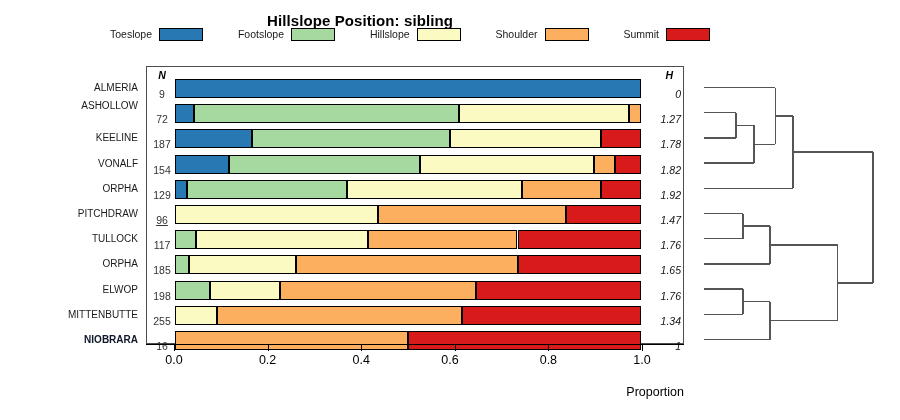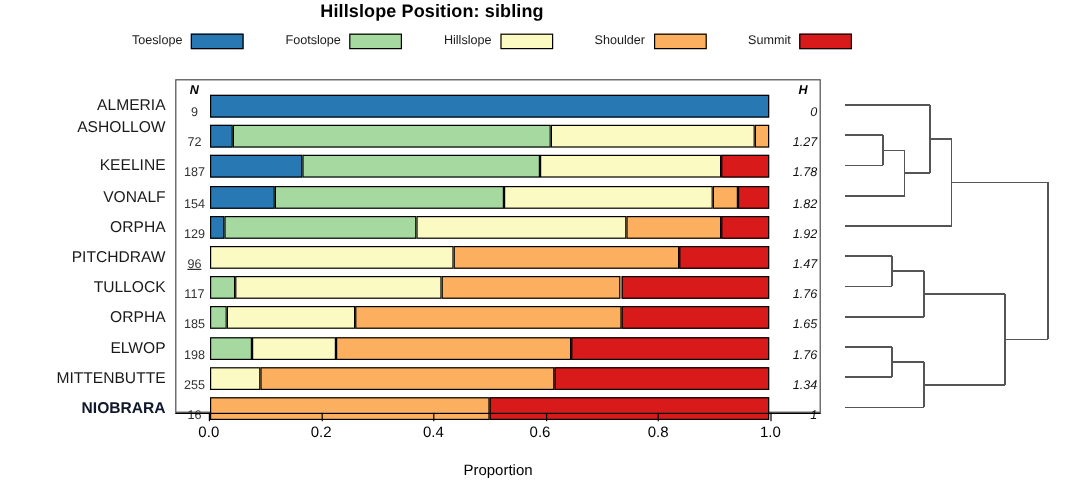--- a/index.html
+++ b/index.html
@@ -13,21 +13,21 @@
     height: 420px;
     background: #ffffff;
     font-family: "Liberation Sans", sans-serif;
     overflow: hidden;
   }
 
   
   #chart-title {
     position: absolute;
     left: 0;
-    top: 1px;
+    top: 12px;
     width: 720px;
     text-align: center;
     font-size: 15px;
     font-weight: bold;
     color: #000000;
     letter-spacing: 0.1px;
   }
 
   
   #legend {
@@ -98,38 +98,38 @@
     font-size: 12.5px;
     color: #000000;
     transform: translateX(-50%);
     white-space: nowrap;
   }
   #x-axis-title {
     position: absolute;
     left: 146px;
     top: 385px;
     width: 538px;
-    text-align: center;
+    text-align: right;
     font-size: 12.5px;
     color: #000000;
   }
 
   
   #name-gutter {
     position: absolute;
     left: 0px;
     top: 66px;
     width: 142px;
     height: 278px;
   }
   .name-cell {
     position: absolute;
     right: 4px;
     text-align: right;
-    font-size: 13px;
+    font-size: 10px;
     color: #1a1a1a;
     white-space: nowrap;
     line-height: 14px;
   }
   .name-cell.bold {
     font-weight: bold;
     color: #0f172a;
   }
 
   

